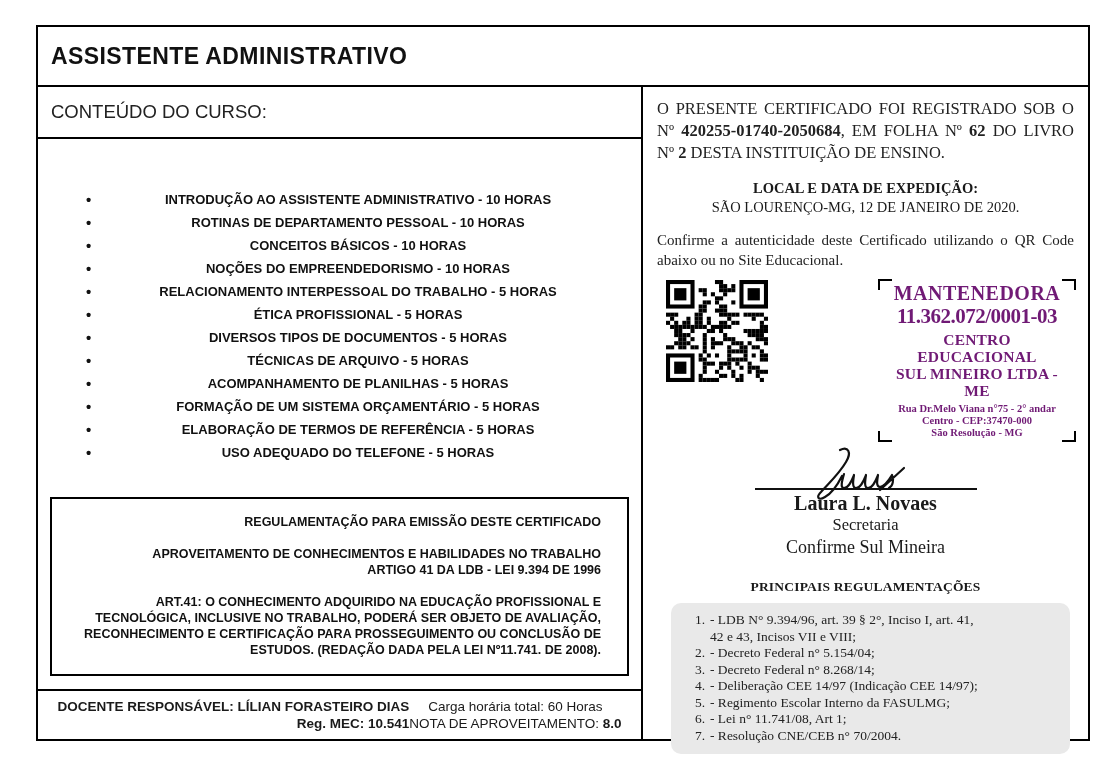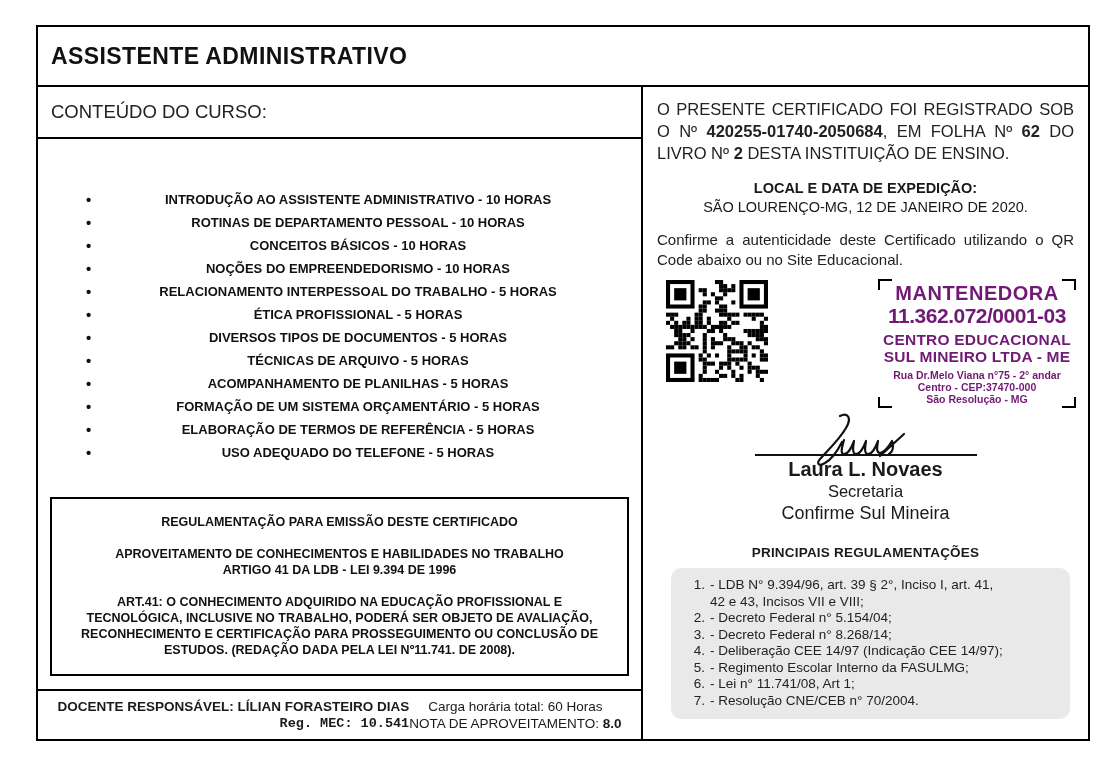--- a/index.html
+++ b/index.html
@@ -4,32 +4,32 @@
 <style>
   html,body{margin:0;padding:0;background:#ffffff;}
   body{width:1107px;height:766px;position:relative;font-family:"Liberation Sans",sans-serif;color:#1a1a1a;}
   .page{position:absolute;left:36px;top:25px;width:1054px;height:716px;border:2px solid #000;box-sizing:border-box;background:#fff;display:flex;flex-direction:column;}
   
   .title-row{height:58px;border-bottom:2px solid #000;display:flex;align-items:center;padding-left:13px;flex:0 0 auto;}
   .title-row h1{margin:0;font-size:23px;font-weight:bold;letter-spacing:.4px;color:#111;}
   
   .columns{flex:1;display:flex;min-height:0;}
   .col-left{width:607px;border-right:2px solid #000;box-sizing:border-box;display:flex;flex-direction:column;}
-  .col-right{flex:1;box-sizing:border-box;padding:6px 14px 0 14px;display:flex;flex-direction:column;}
+  .col-right{flex:1;box-sizing:border-box;padding:6px 14px 0 14px;display:flex;flex-direction:column;font-family:Liberation Serif, serif;}
   
   .course-header{height:50px;border-bottom:2px solid #000;display:flex;align-items:center;padding-left:13px;font-size:18.5px;color:#222;flex:0 0 auto;}
   .course-list{list-style:none;margin:16px;padding:33px 10px 0 47px;text-align:center;}
   .course-list li{position:relative;font-size:13px;font-weight:bold;line-height:23px;color:#111;}
   .course-list li::before{content:"\2022";position:absolute;left:-15px;font-size:15px;}
-  .reg-box{margin:auto 12px 13px 12px;border:2px solid #000;text-align:center;font-weight:bold;font-size:12.5px;color:#111;padding:15px 26px 16px 26px;line-height:1.28;}
+  .reg-box{margin:auto 12px 13px 12px;border:2px solid #000;text-align:right;font-weight:bold;font-size:12.5px;color:#111;padding:15px 26px 16px 26px;line-height:1.28;}
   .reg-box .rb-title{margin-bottom:16px;}
   .reg-box .rb-sub{margin-bottom:16px;}
   .left-footer{flex:0 0 auto;border-top:2px solid #000;height:48px;display:flex;align-items:center;justify-content:center;padding:0 10px 0 10px;}
   .docente-block{font-size:13.5px;font-weight:bold;line-height:17px;}
-  .docente-block .reg-mec{text-align:right;font-family:Liberation Mono, monospace;}
+  .docente-block .reg-mec{text-align:right;}
   .carga-block{font-size:13.5px;line-height:17px;text-align:center;}
   .carga-block b{font-weight:bold;}
   
   .reg-paragraph{font-size:16.5px;line-height:22px;text-align:justify;color:#222;}
   .expedition{text-align:center;margin-top:15px;font-size:14.5px;line-height:19px;}
   .expedition .exp-label{font-weight:bold;}
   .confirm-text{margin-top:13px;font-size:15px;line-height:20px;text-align:justify;color:#222;}
   .qr-stamp-row{display:flex;align-items:flex-start;margin-top:9px;flex:0 0 auto;}
   .qr{margin-left:9px;width:102px;height:104px;}
   .stamp{margin-left:112px;width:190px;position:relative;text-align:center;color:#701a75;padding:3px 2px;}

